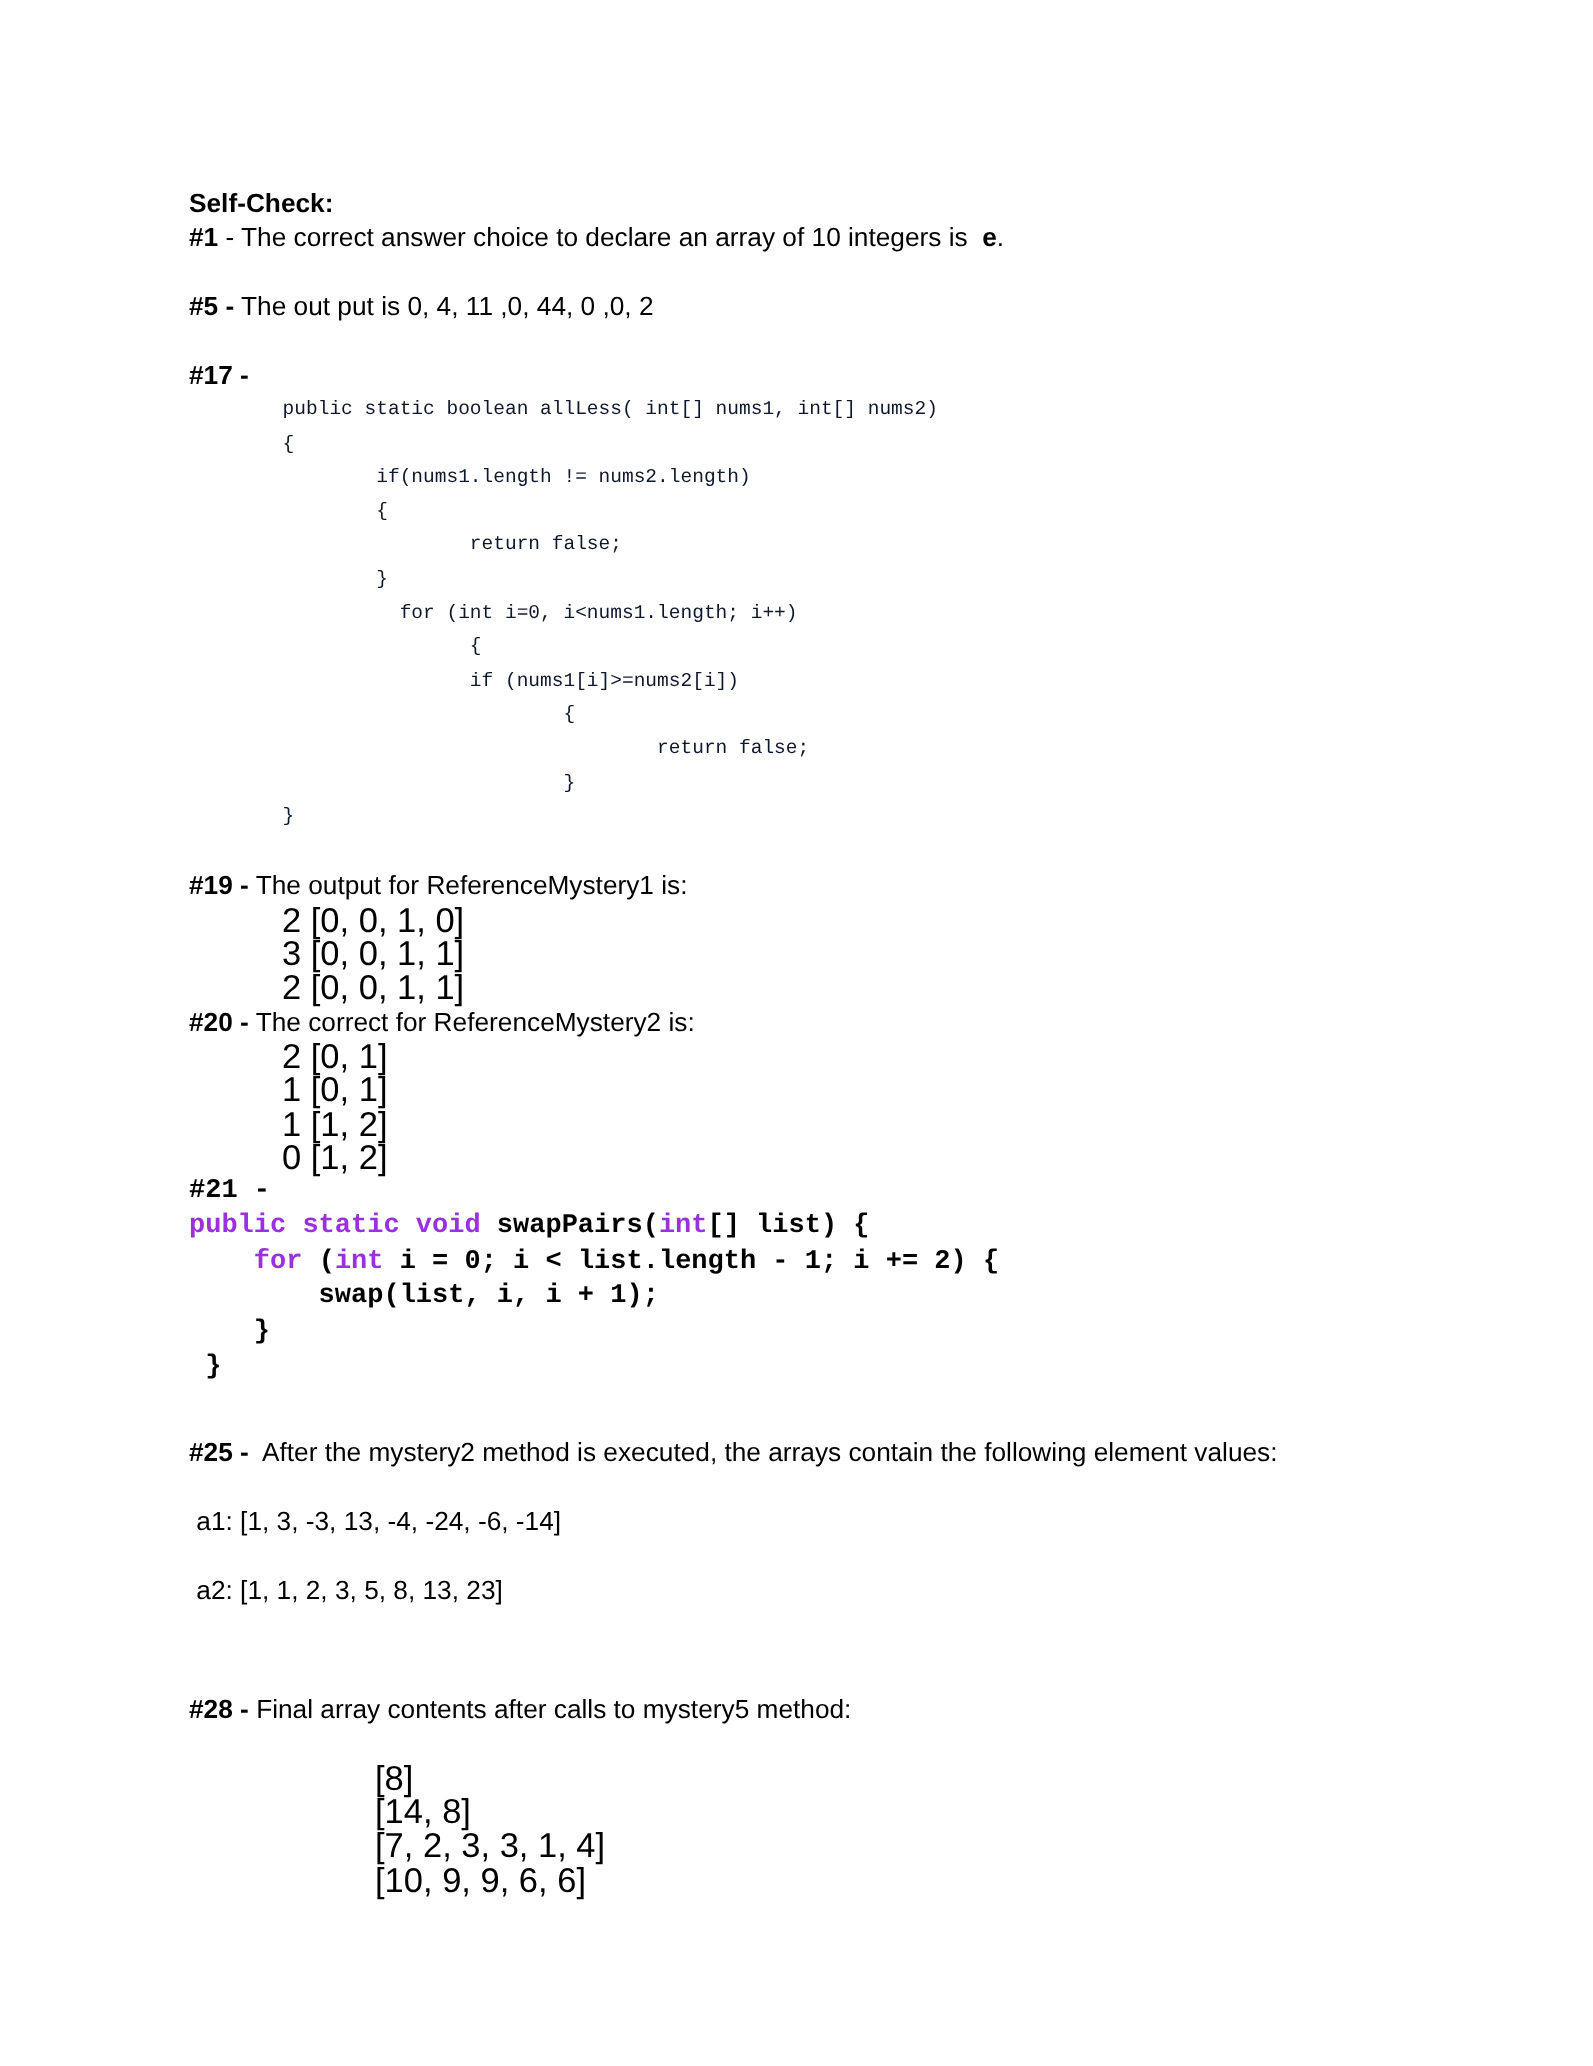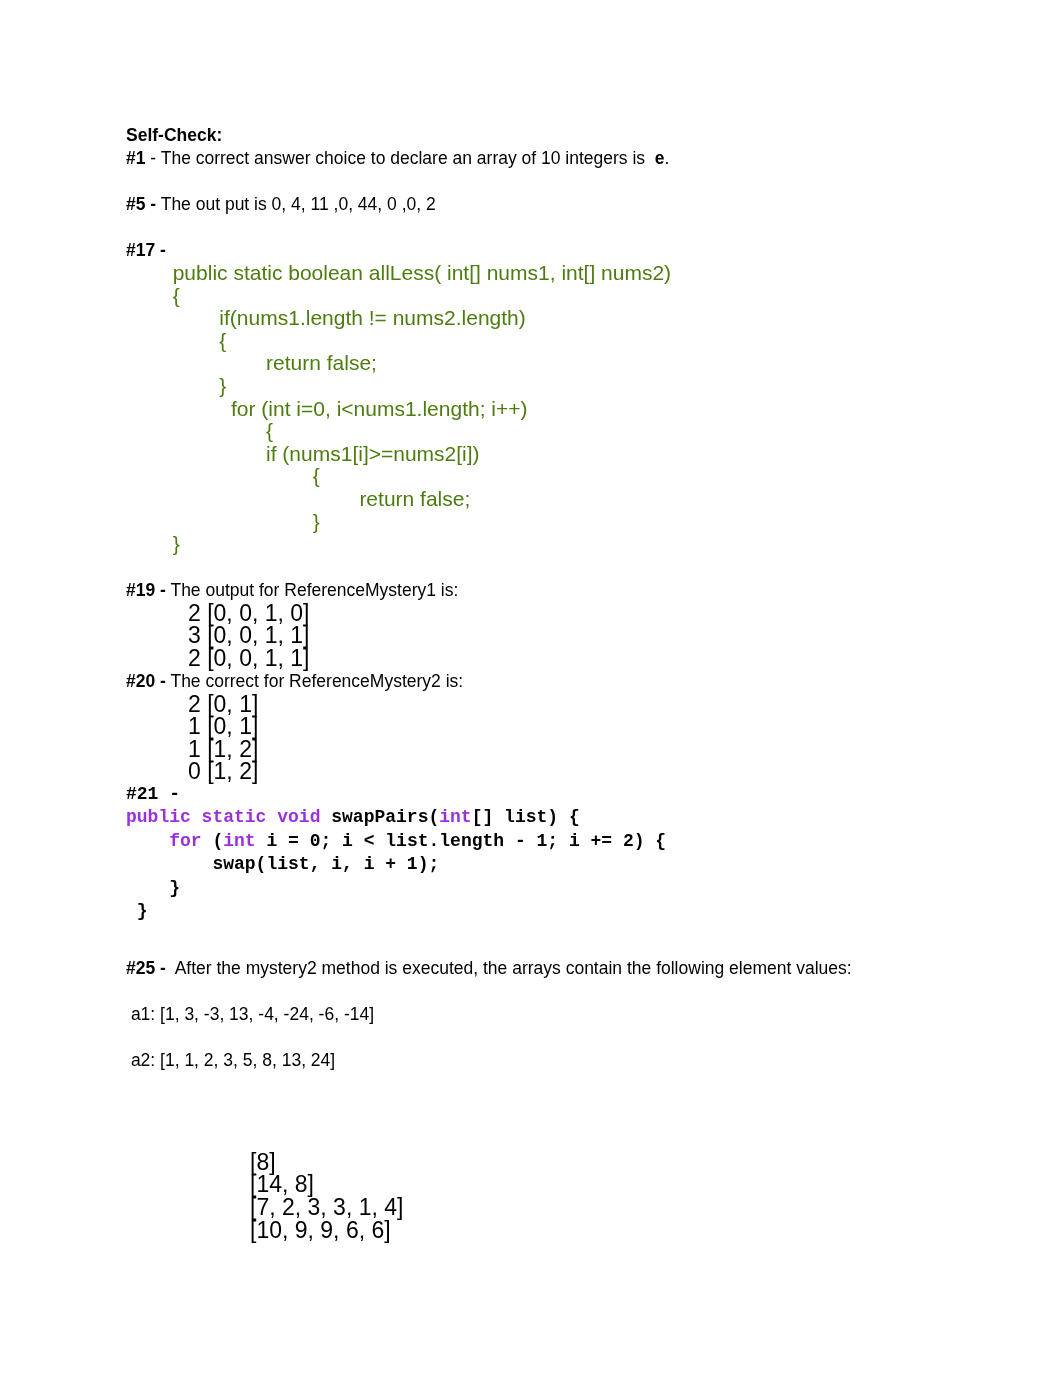--- a/index.html
+++ b/index.html
@@ -35,25 +35,25 @@
     line-height: 23px;
     color: #000;
     white-space: pre-wrap;
   }
   .b { font-weight: bold; }
   .gap-sm { height: 23px; }
   .gap-xs { height: 10px; }
 
   
   .codeline {
-    font-family: Liberation Sans, sans-serif;
-    font-size: 21px;
+    font-family: Liberation Mono, monospace;
+    font-size: 13px;
     line-height: 22.6px;
     white-space: pre;
-    color: #4d7c0f;
+    color: #0f172a;
   }
 
   
   .mono-block {
     font-family: "Liberation Mono", "DejaVu Sans Mono", monospace;
     font-size: 18px;
     line-height: 23.5px;
     font-weight: bold;
     white-space: pre;
     color: #000;
@@ -123,26 +123,27 @@
     <div class="mono-block">#21 -</div>
     <div class="mono-block" id="q21-code"><div><span class="kw" style="color: rgb(155, 48, 224);">public static void </span><span>swapPairs(</span><span class="kw" style="color: rgb(155, 48, 224);">int</span><span>[] list) {</span></div><div><span>    </span><span class="kw" style="color: rgb(155, 48, 224);">for </span><span>(</span><span class="kw" style="color: rgb(155, 48, 224);">int</span><span> i = 0; i &lt; list.length - 1; i += 2) {</span></div><div><span>        swap(list, i, i + 1);</span></div><div><span>    }</span></div><div><span> }</span></div></div>
 
     <div class="gap-sm"></div>
     <div class="gap-xs"></div>
 
     <div class="p"><span class="b">#25 -</span><span>  After the mystery2 method is executed, the arrays contain the following element values:</span></div>
     <div class="gap-sm"></div>
     <div class="p"> a1: [1, 3, -3, 13, -4, -24, -6, -14]</div>
     <div class="gap-sm"></div>
-    <div class="p"> a2: [1, 1, 2, 3, 5, 8, 13, 24]</div>
+    <div class="p"> a2: [1, 1, 2, 3, 5, 8, 13, 23]</div>
 
     <div class="gap-sm"></div>
     <div class="gap-sm"></div>
     <div class="gap-xs"></div>
 
+    <div class="p"><span class="b">#28 -</span><span> Final array contents after calls to mystery5 method:</span></div>
     <div class="gap-sm"></div>
     <div>
       <div class="listline ind-2">[8]</div>
       <div class="listline ind-2">[14, 8]</div>
       <div class="listline ind-2">[7, 2, 3, 3, 1, 4]</div>
       <div class="listline ind-2">[10, 9, 9, 6, 6]</div>
     </div>
 
   </div>
 </div>

